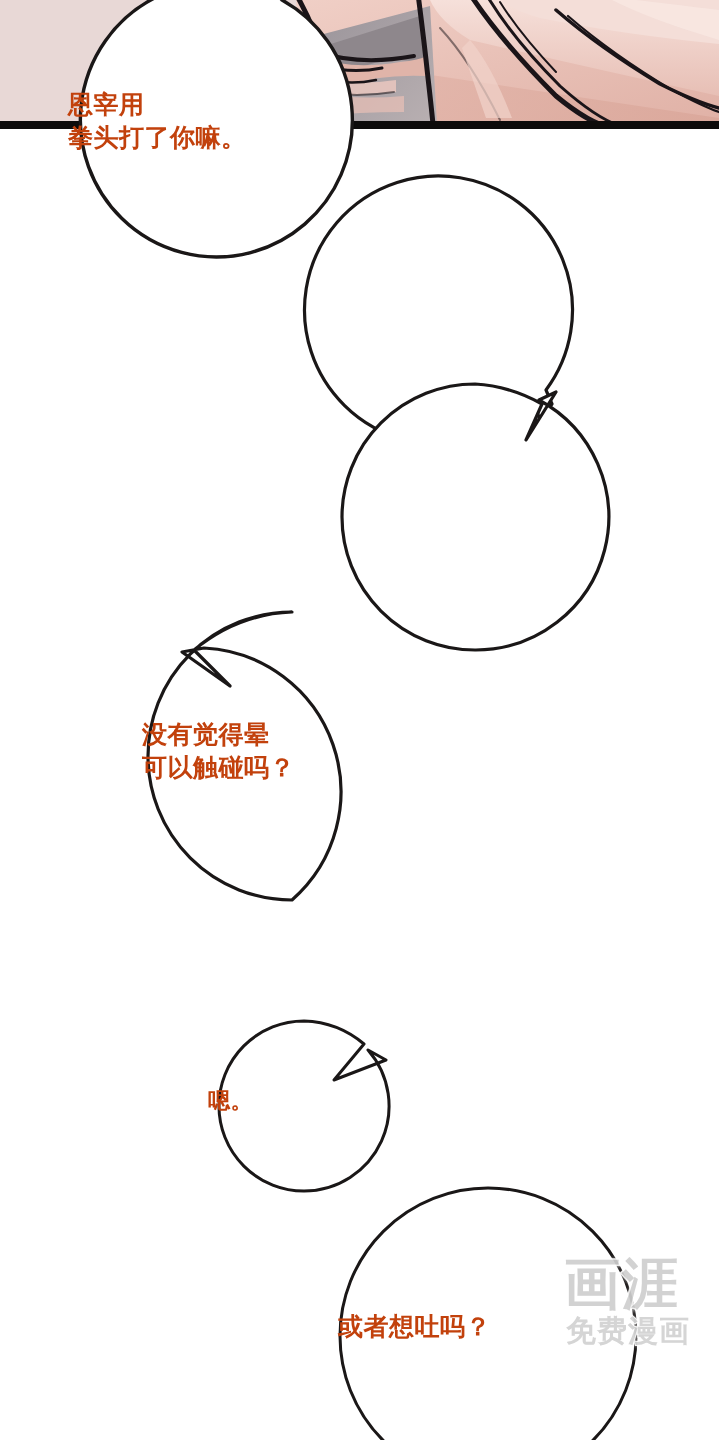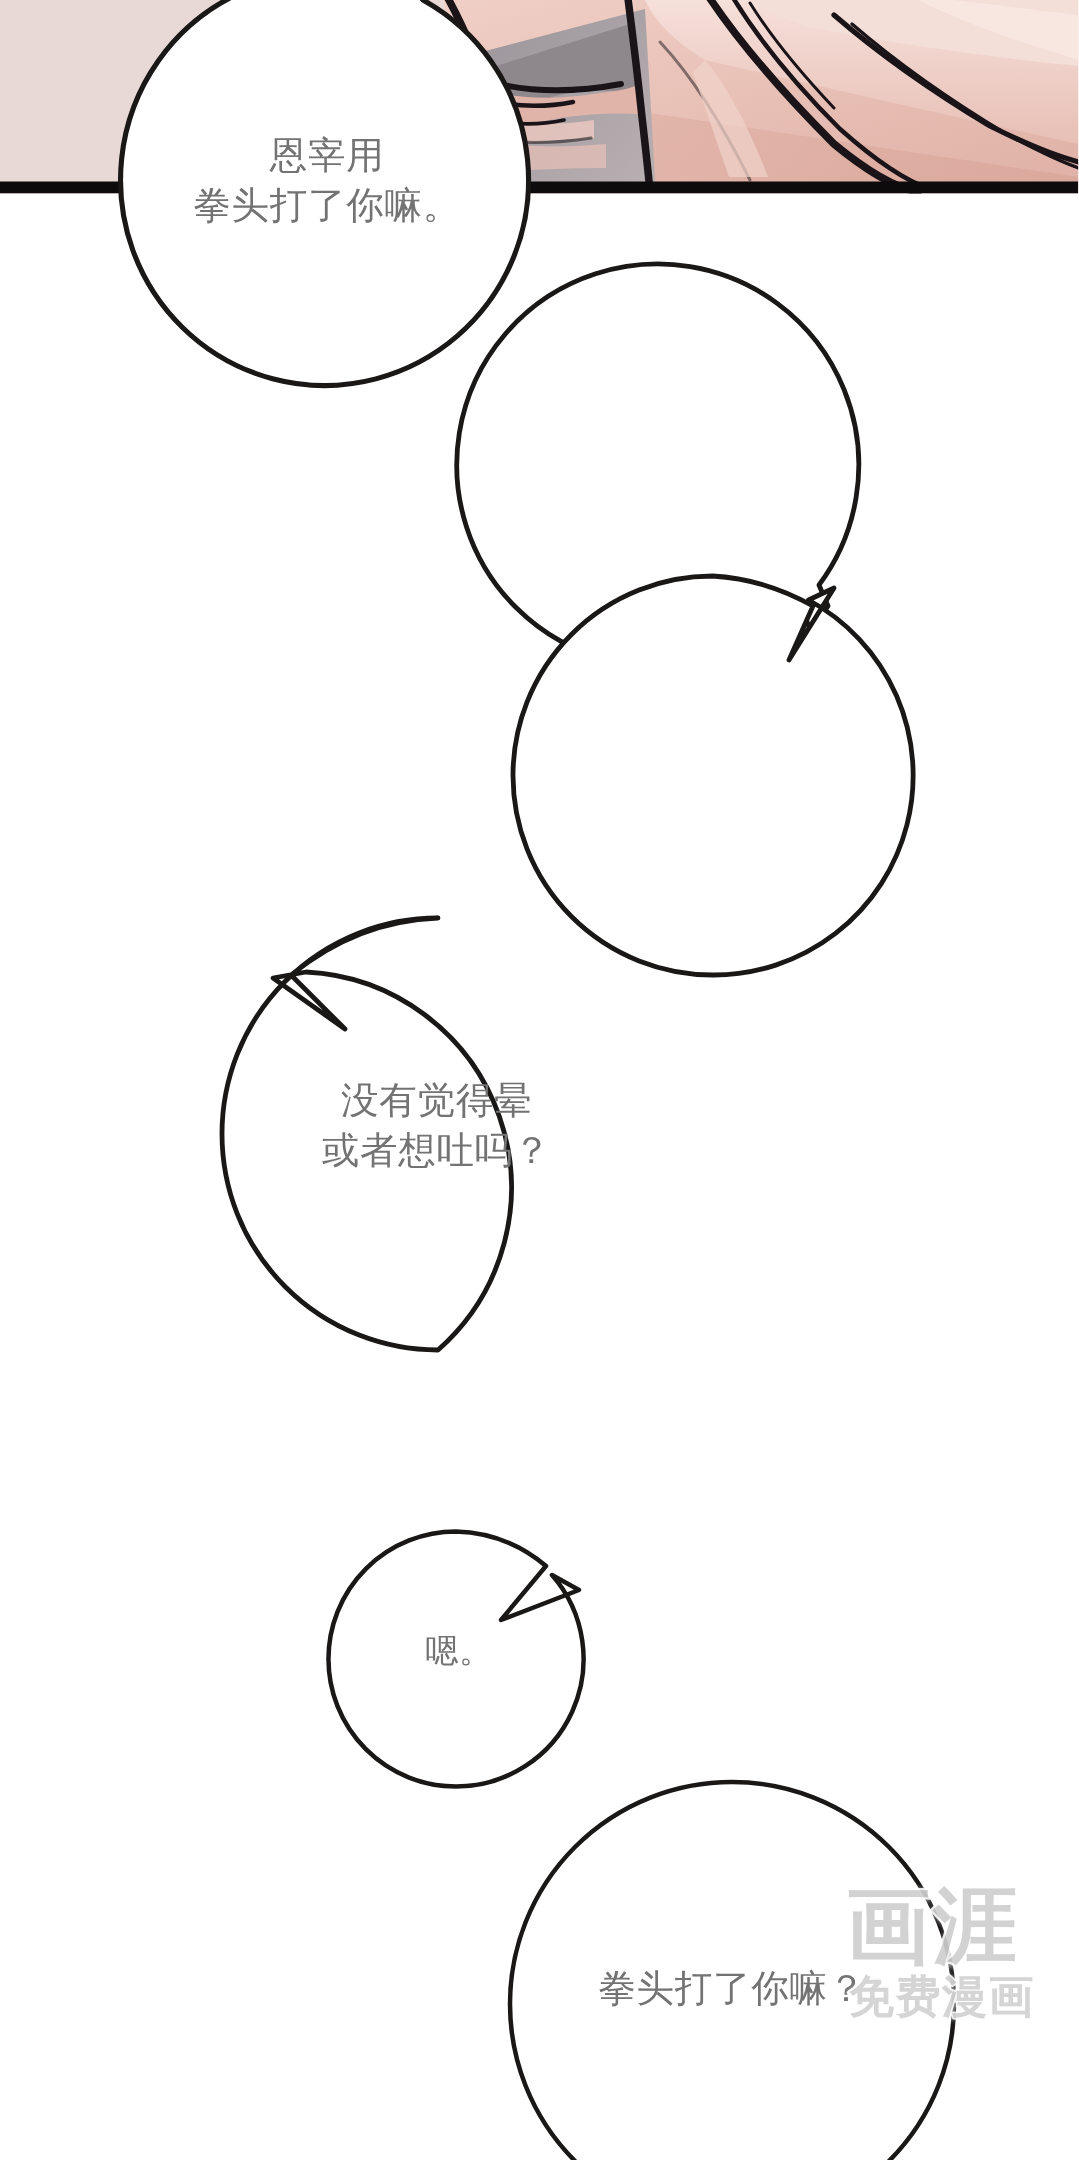--- a/index.html
+++ b/index.html
@@ -49,24 +49,23 @@
     position: absolute;
   }
   .bubble svg {
     display: block;
     overflow: visible;
   }
   .bubble-text {
     position: absolute;
     left: 0;
     width: 100%;
-    text-align: center;
-    color: #737373;
+    color: #c2410c;
     font-family: "Liberation Sans", "DejaVu Sans", sans-serif;
-    font-weight: normal;
+    font-weight: bold;
     letter-spacing: 0.5px;
     line-height: 1.32;
     white-space: pre-line;
     pointer-events: none;
   }
 
   
   #bubble-1 { left: 68px;  top: -40px; }
   #bubble-1 .bubble-text { top: 128px; font-size: 25px; }
 
@@ -222,41 +221,41 @@
     <svg width="298" height="296" viewBox="0 0 298 296">
       <path d="M150,4
                A144,144 0 1 0 150,292
                A144,144 0 0 0 62,40
                L40,44
                L88,78
                L52,42
                Q96,6 150,4 Z" fill="#ffffff" stroke="#1a1717" stroke-width="3.2" stroke-linejoin="round"></path>
     </svg>
     <div class="bubble-text">没有觉得晕
-或者想吐吗？</div>
+可以触碰吗？</div>
   </div>
 
   <div class="bubble" id="bubble-4">
     <svg width="196" height="176" viewBox="0 0 196 176">
       <path d="M96,3
                A85,85 0 1 0 96,173
                A85,85 0 0 0 160,32
                L178,42
                L126,62
                L156,26
                Q130,4 96,3 Z" fill="#ffffff" stroke="#1a1717" stroke-width="3" stroke-linejoin="round"></path>
     </svg>
     <div class="bubble-text">嗯。</div>
   </div>
 
   <div class="bubble" id="bubble-5">
     <svg width="300" height="270" viewBox="0 0 300 270">
       <circle cx="150" cy="152" r="148" fill="#ffffff" stroke="#1a1717" stroke-width="3"></circle>
     </svg>
-    <div class="bubble-text">拳头打了你嘛？</div>
+    <div class="bubble-text">或者想吐吗？</div>
   </div>
 
   <div id="watermark">
     <div class="wm-big">画涯</div>
     <div class="wm-small">免费漫画</div>
   </div>
 
 </div>
 
 </body></html>

